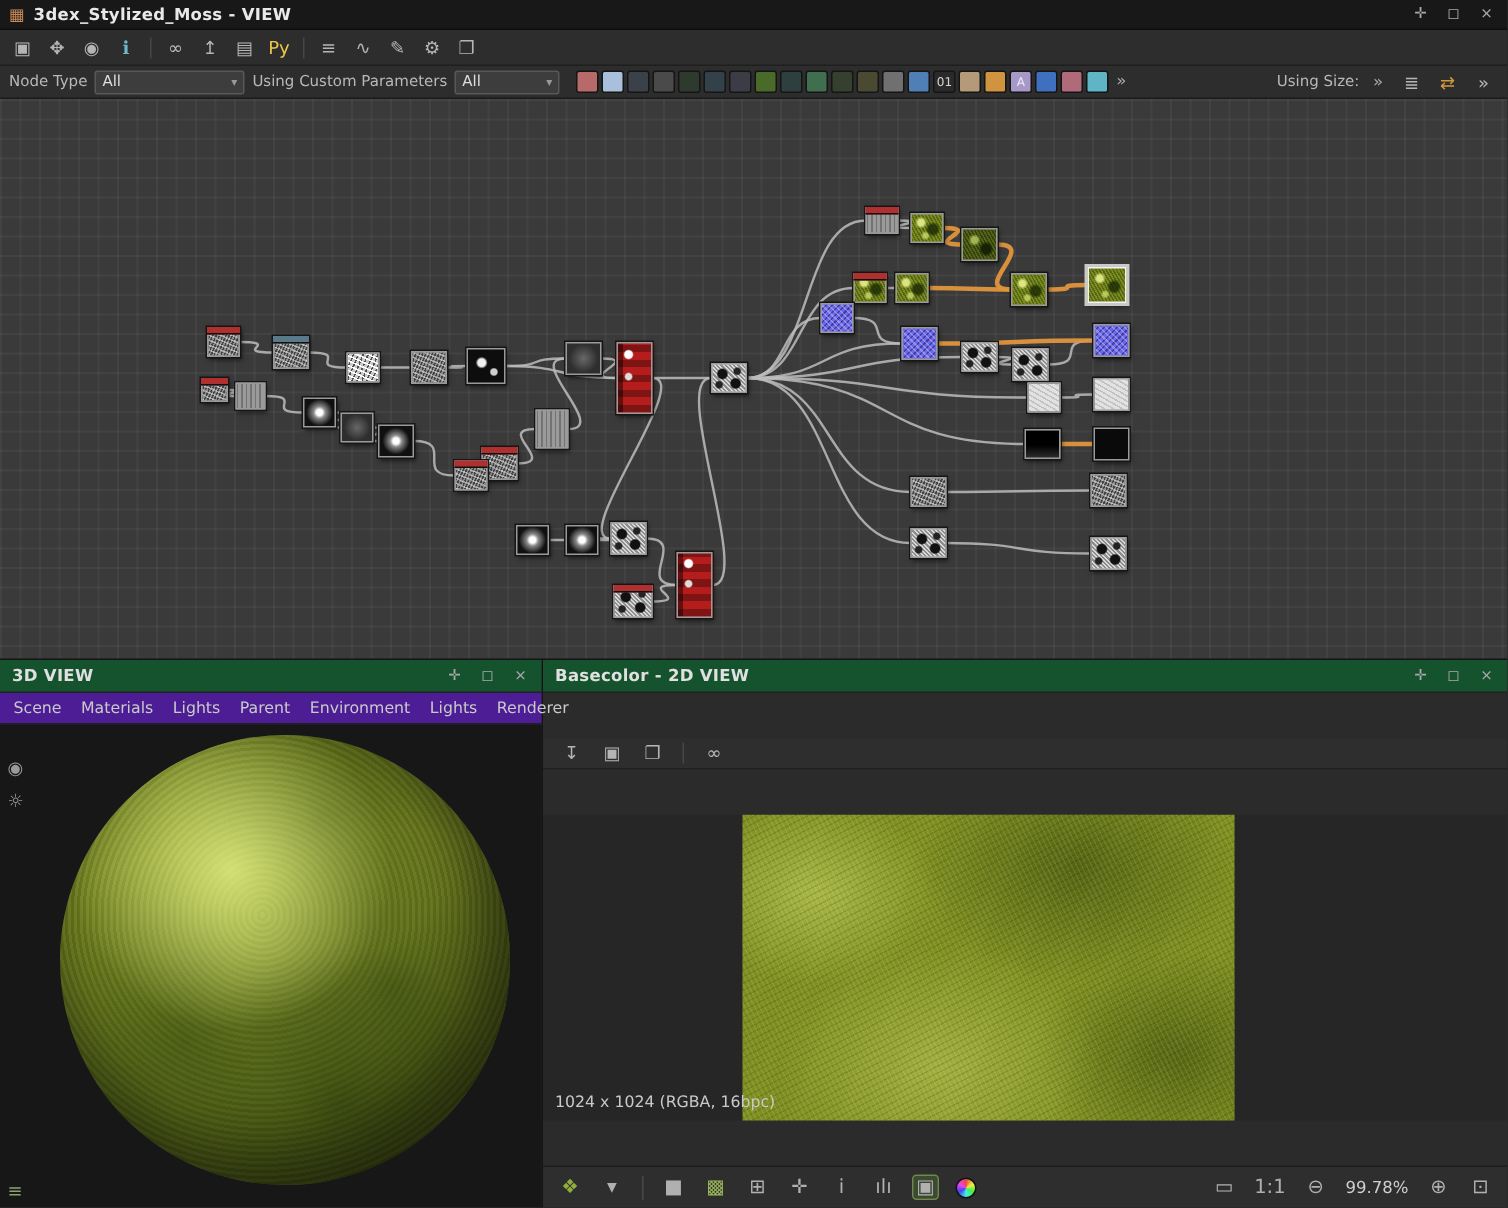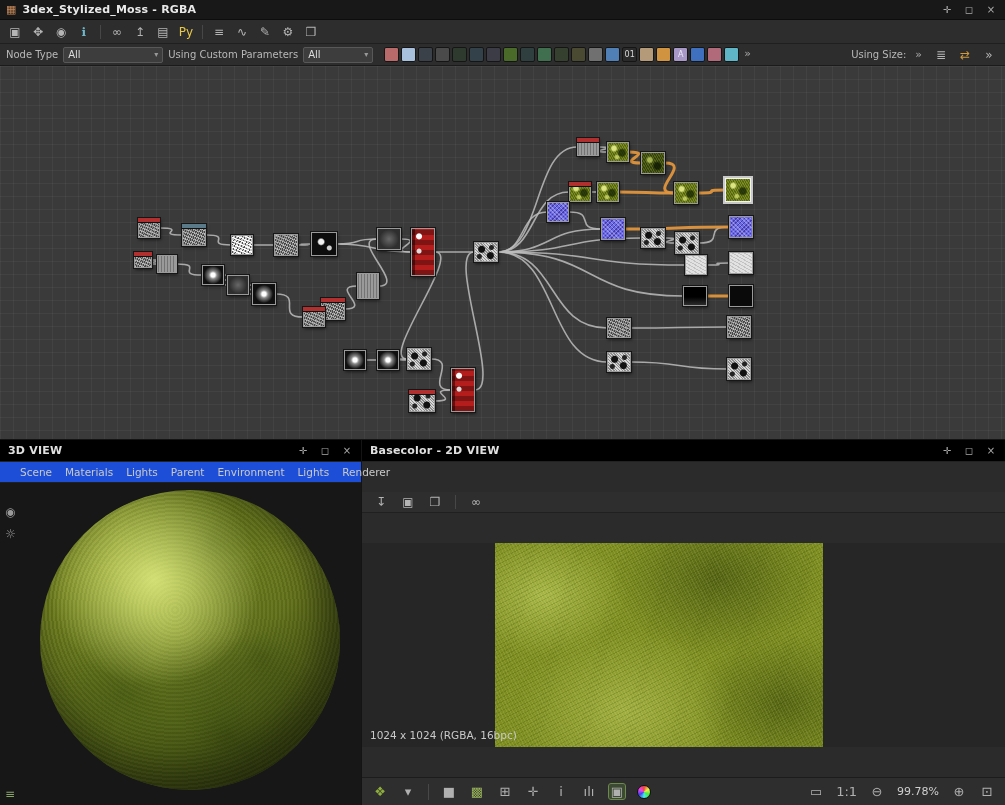--- a/index.html
+++ b/index.html
@@ -52,27 +52,27 @@
   .t-moss{background-color:#7c8c20;background-image:radial-gradient(circle at 30% 30%,rgba(232,240,140,.9) 0 2px,transparent 4px),radial-gradient(circle at 70% 55%,rgba(25,40,5,.8) 0 3px,transparent 5px),radial-gradient(circle at 45% 78%,rgba(220,230,120,.7) 0 1.5px,transparent 3px),repeating-linear-gradient(60deg,rgba(30,50,0,.4) 0 1px,transparent 1px 2px);}
   .t-mossd{background-color:#55641a;background-image:radial-gradient(circle at 35% 35%,rgba(190,205,95,.8) 0 2px,transparent 4px),radial-gradient(circle at 70% 65%,rgba(15,25,3,.85) 0 3px,transparent 5px),repeating-linear-gradient(60deg,rgba(20,35,0,.5) 0 1px,transparent 1px 2px);}
   .t-normal{background-color:#6a6ae8;background-image:repeating-linear-gradient(45deg,rgba(255,255,255,.28) 0 1px,transparent 1px 3px),repeating-linear-gradient(-45deg,rgba(40,20,120,.55) 0 1px,transparent 1px 3px);}
   .t-white{background-color:#e2e2e2;background-image:repeating-linear-gradient(30deg,rgba(0,0,0,.14) 0 1px,transparent 1px 3px);}
   .t-black{background-color:#0a0a0a;}
   .t-blackg{background:linear-gradient(180deg,#000 55%,#2c2c2c);}
   .t-red{background-color:#b51c1c;background-image:linear-gradient(90deg,rgba(0,0,0,.45) 0 3px,transparent 3px),radial-gradient(circle at 32% 16%,#fff 0 2.5px,transparent 3.5px),radial-gradient(circle at 32% 48%,#ddd 0 2px,transparent 3px),repeating-linear-gradient(0deg,rgba(0,0,0,.3) 0 5px,transparent 5px 10px);}
 
   
   .bottom { display:flex; height:365px; }
-  .panel-header { height:22px; background:#000000; display:flex; align-items:center; padding:0 8px; border-bottom:1px solid #222; }
+  .panel-header { height:22px; background:#14532d; display:flex; align-items:center; padding:0 8px; border-bottom:1px solid #222; }
   .panel-title { font-size:11px; font-weight:bold; color:#e0e0e0; letter-spacing:.2px; }
   .ph-icons { margin-left:auto; display:flex; gap:10px; color:#aaa; font-size:10px; }
   .ph-ic { width:12px; text-align:center; }
 
   .left-panel { width:362px; border-right:1px solid #141414; display:flex; flex-direction:column; }
-  .tabs3d { height:21px; background:#1d4ed8; display:flex; align-items:center; gap:13px; padding:0 20px; border-bottom:1px solid #202020; }
+  .tabs3d { height:21px; background:#4c1d95; display:flex; align-items:center; gap:13px; padding:0 9px; border-bottom:1px solid #202020; }
   .tab { font-size:10.5px; color:#c9c9c9; white-space:nowrap; }
   .view3d { flex:1; background:#171717; position:relative; overflow:hidden; }
   .side-ic { position:absolute; left:5px; color:#9a9a9a; font-size:12px; }
   .moss-ball { position:absolute; left:40px; top:7px; width:300px; height:300px; border-radius:50%;
     background:
       radial-gradient(circle at 38% 30%, rgba(225,238,130,.85), rgba(160,180,60,0) 38%),
       radial-gradient(circle at 28% 68%, rgba(35,55,8,.55), transparent 42%),
       radial-gradient(circle at 74% 56%, rgba(30,48,6,.5), transparent 38%),
       radial-gradient(circle at 58% 18%, rgba(42,62,10,.45), transparent 32%),
       radial-gradient(circle at 62% 82%, rgba(30,48,8,.5), transparent 35%),
@@ -103,21 +103,21 @@
   .sb-sep { width:1px; height:16px; background:#484848; }
   .sb-wheel { width:14px; height:14px; border-radius:50%; background:conic-gradient(#e44,#ee4,#4e4,#4ee,#44e,#e4e,#e44); border:1px solid #111; }
   .sb-right { margin-left:auto; display:flex; align-items:center; gap:12px; color:#b8b8b8; font-size:11px; }
   .zoom-text { color:#cfcfcf; }
 </style>
 </head>
 <body>
 
 <div class="titlebar">
   <span class="app-ic">▦</span>
-  <span class="title">3dex_Stylized_Moss - RGBA</span>
+  <span class="title">3dex_Stylized_Moss - VIEW</span>
   <span class="spacer"></span>
   <span class="win-ic">✛</span>
   <span class="win-ic">◻</span>
   <span class="win-ic">×</span>
 </div>
 
 <div class="toolbar1" id="tb1">
     <div class="tb-ic">▣</div>
     <div class="tb-ic">✥</div>
     <div class="tb-ic">◉</div>

